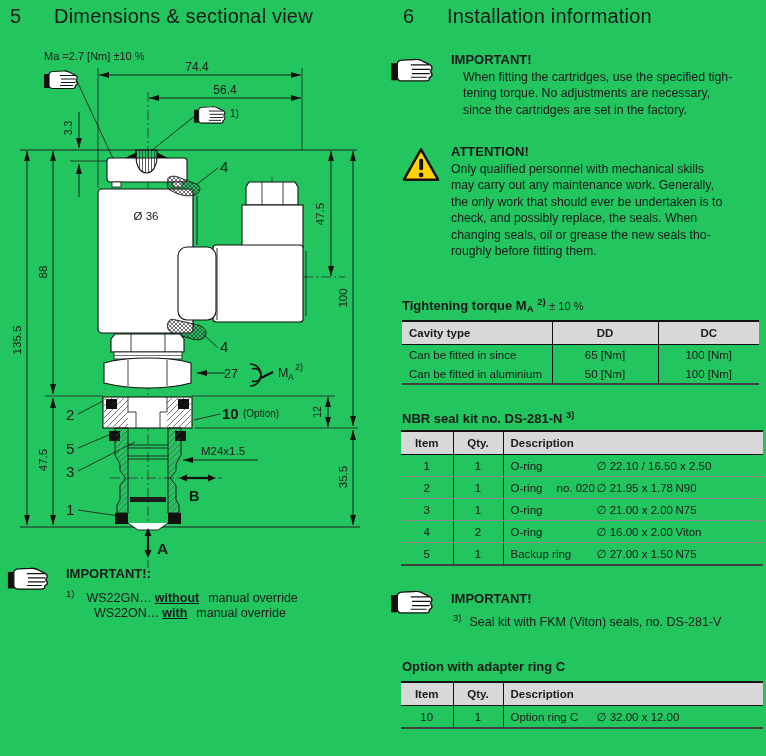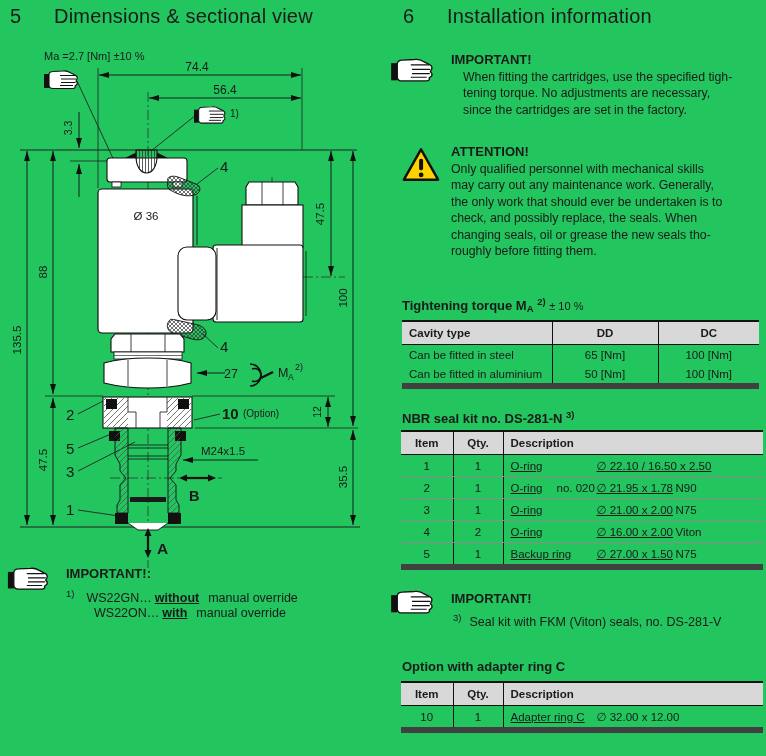--- a/index.html
+++ b/index.html
@@ -17,32 +17,32 @@
   .note-line{font-size:12.5px;white-space:nowrap;}
   .note-line .code{margin-right:3px;text-align:center;}
   .note-line b{margin-right:9px;text-decoration:underline;}
 
   table.dt{border-collapse:collapse;table-layout:fixed;font-size:11.5px;color:#1a1a1a;}
   table.dt th{background:#d8d8d8;font-weight:bold;border-top:2px solid #111;
               border-bottom:1px solid #111;height:22px;padding:0 7px;text-align:left;
               white-space:nowrap;overflow:visible;}
   table.dt td{height:19px;padding:0 7px;white-space:nowrap;overflow:visible;}
   table.dt th:not(:last-child),table.dt td:not(:last-child){border-right:1px solid #111;}
-  table.dt tbody tr:last-child td{border-bottom:6px solid #404040;}
+  table.dt tbody tr:last-child td{border-bottom:2px solid #404040;}
   table.t1 th:nth-child(2),table.t1 th:nth-child(3),
   table.t1 td:nth-child(2),table.t1 td:nth-child(3){text-align:center;}
   table.t2 td,table.t3 td{height:21px;}
   table.t2 tbody tr:not(:last-child) td{border-bottom:1px solid #8c8c8c;}
   table.t2 th:nth-child(1),table.t2 th:nth-child(2),
   table.t2 td:nth-child(1),table.t2 td:nth-child(2),
   table.t3 th:nth-child(1),table.t3 th:nth-child(2),
   table.t3 td:nth-child(1),table.t3 td:nth-child(2){text-align:center;}
-  .dn{display:inline-block;width:46px;text-decoration:underline;}
+  .dn{display:inline-block;width:46px;}
   .dnote{display:inline-block;width:40px;}
-  .dsize{display:inline-block;width:79px;text-decoration:underline;}
+  .dsize{display:inline-block;width:79px;}
 </style>
 </head>
 <body>
 
 <div class="page">
 
   <div class="abs sec-head" style="left:10px;top:5px;">
     <span class="sec-num">5</span><span>Dimensions &amp; sectional view</span>
   </div>
 
@@ -273,21 +273,21 @@
       </colgroup>
     <thead>
         <tr>
       <th>Cavity type</th>
       <th>DD</th>
       <th>DC</th>
     </tr>
       </thead>
     <tbody>
       <tr>
-        <td>Can be fitted in steel</td>
+        <td>Can be fitted in since</td>
         <td>65 [Nm]</td>
         <td>100 [Nm]</td>
       </tr>
       <tr>
         <td>Can be fitted in aluminium</td>
         <td>50 [Nm]</td>
         <td>100 [Nm]</td>
       </tr>
     </tbody>
   </table>
@@ -358,18 +358,18 @@
         <tr>
       <th>Item</th>
       <th>Qty.</th>
       <th style="text-align:left">Description</th>
     </tr>
       </thead>
     <tbody>
       <tr>
         <td>10</td>
         <td>1</td>
-        <td><span class="dn" style="width:86px;">Adapter ring C</span><span>∅ 32.00 x 12.00</span></td>
+        <td><span class="dn" style="width:86px;">Option ring C</span><span>∅ 32.00 x 12.00</span></td>
       </tr>
     </tbody>
   </table>
 
 </div>
 
 </body></html>

